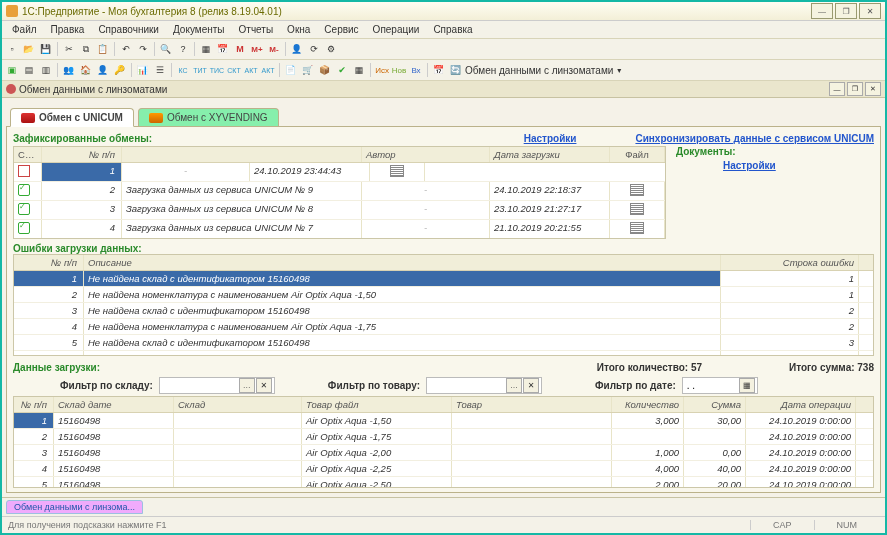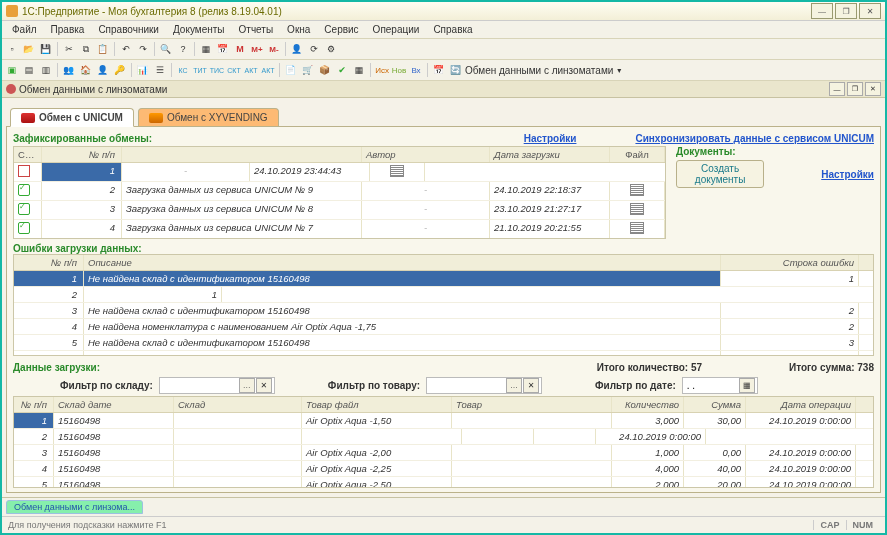--- a/index.html
+++ b/index.html
@@ -12,21 +12,21 @@
 .menubar span{padding:1px 6px;cursor:default;}
 .toolbar{height:20px;border-bottom:1px solid #d8d4b8;display:flex;align-items:center;padding:0 2px;gap:1px;}
 .tbtn{width:16px;height:16px;display:flex;align-items:center;justify-content:center;font-size:9px;}
 .tsep{width:1px;height:14px;background:#ccc;margin:0 2px;}
 .sub-title{height:16px;background:#eae6cd;border-bottom:1px solid #c7c2a2;display:flex;align-items:center;padding:0 4px;font-size:10px;}
 .sub-title .sicon{width:10px;height:10px;border-radius:50%;background:#c55;margin-right:3px;}
 .sub-title .spacer{flex:1;}
 .sub-title .sbtn{width:14px;height:12px;border:1px solid #aaa;margin-left:2px;display:flex;align-items:center;justify-content:center;font-size:7px;background:#f5f3e0;}
 .content{flex:1;padding:4px;background:#f5f2e8;display:flex;flex-direction:column;overflow:hidden;}
 .tabs{display:flex;align-items:flex-end;border-bottom:1px solid #bbb28a;padding-left:4px;height:24px;}
-.tab{border:1px solid #bbb28a;border-bottom:none;padding:3px 10px;margin-right:4px;background:#fdba74;border-radius:4px 4px 0 0;display:flex;align-items:center;gap:4px;font-size:10px;color:#444;}
+.tab{border:1px solid #bbb28a;border-bottom:none;padding:3px 10px;margin-right:4px;background:#86efac;border-radius:4px 4px 0 0;display:flex;align-items:center;gap:4px;font-size:10px;color:#444;}
 .tab.active{background:#fff;font-weight:bold;border-bottom:1px solid #fff;position:relative;top:1px;}
 .tab-icon{width:14px;height:10px;display:inline-block;}
 .tab-icon.u{background:linear-gradient(#d33,#a11);border-radius:2px;}
 .tab-icon.x{background:linear-gradient(#f90,#c60);border-radius:2px;}
 .body-panel{background:#f9f7ec;flex:1;border:1px solid #bbb28a;border-top:none;padding:4px 6px;display:flex;flex-direction:column;overflow:hidden;}
 .section-head{display:flex;align-items:center;justify-content:space-between;margin:2px 0;}
 .green{color:#2a8a2a;font-weight:bold;font-size:10px;}
 .blue{color:#2255cc;font-size:10px;}
 .bold{font-weight:bold;margin-left:47px;}
 .und{text-decoration:underline;}
@@ -49,24 +49,24 @@
 .filter-btns{display:flex;gap:1px;}
 .filter-btns span{border:1px solid #aaa;width:14px;height:13px;display:flex;align-items:center;justify-content:center;font-size:8px;background:#f4f1e0;}
 .g3 .c-idx{width:40px;text-align:right;padding-right:6px;font-style:italic;}.g3 .c-sklf{width:120px;font-style:italic;}.g3 .c-skl{width:128px;font-style:italic;}.g3 .c-tovf{width:150px;font-style:italic;}.g3 .c-tov{width:160px;font-style:italic;}.g3 .c-qty{width:72px;text-align:right;font-style:italic;}.g3 .c-sum{width:62px;text-align:right;font-style:italic;}.g3 .c-dop{width:110px;text-align:right;padding-right:4px;font-style:italic;}
 .g3body{flex:1;overflow-y:auto;}
 .label{color:#333;font-size:10px;}
 .status-icon{width:10px;height:10px;display:inline-block;}
 .status-icon.load{background:#fff;border:1px solid #c44;}
 .status-icon.ok{background:#fff;border:1px solid #3a3;border-radius:2px;position:relative;}
 .status-icon.ok::after{content:"✓";position:absolute;font-size:8px;color:#3a3;top:-2px;}
 .tabbar{height:18px;border-top:1px solid #c7c2a2;display:flex;align-items:center;padding:0 4px;}
-.tabfoot{background:#86efac;border:1px solid #9cc0e0;border-radius:3px 3px 0 0;padding:1px 7px;font-size:9px;color:#2255aa;}
+.tabfoot{background:#f0abfc;border:1px solid #9cc0e0;border-radius:3px 3px 0 0;padding:1px 7px;font-size:9px;color:#2255aa;}
 .statusbar{height:16px;background:#f4f2e8;border-top:1px solid #ccc;display:flex;align-items:center;padding:0 6px;font-size:9px;color:#777;}
 .statusbar .spacer{flex:1;}
-.statusbar .cell{border-left:1px solid #ccc;padding:0 6px;font-weight:bold;}
+.statusbar .cell{border-left:1px solid #ccc;padding:0 22px;}
 .subsplit{display:flex;gap:10px;}
 .sub-left{flex:1;}
 .sub-right{width:260px;}
 .file-icon{display:inline-block;width:12px;height:10px;border:1px solid #888;background:repeating-linear-gradient(0deg,#888,#888 1px,transparent 1px,transparent 2px);}
 </style>
 </head>
 <body>
 
 <div class="window">
 
@@ -226,21 +226,20 @@
                   <div class="c-author" style="text-align:center;color:#999">-</div>
                   <div class="c-date">21.10.2019 20:21:55</div>
                   <div class="c-file"><span class="file-icon"></span></div>
                 </div>
               </div>
           </div>
         </div>
         <div class="sub-right">
           <div class="green">Документы:</div>
           <div class="doc-row" style="justify-content:space-between;margin-top:3px;">
-            <button class="doc-btn">Создать документы</button>
             <span class="blue bold und">Настройки</span>
           </div>
         </div>
       </div>
 
       <div style="height:4px"></div>
       <div class="green">Ошибки загрузки данных:</div>
       <div class="grid g2">
         <div class="grid-head">
           <div class="c-num">№ п/п</div>
@@ -248,20 +247,21 @@
           <div class="c-err">Строка ошибки</div>
         </div>
         <div class="g2body" id="g2body">
             <div class="grid-row">
               <div class="c-num sel">1</div>
               <div class="c-desc sel">Не найдена склад с идентификатором 15160498</div>
               <div class="c-err">1</div>
             </div>
             <div class="grid-row">
               <div class="c-num">2</div>
+              <div class="c-desc">Не найдена номенклатура с наименованием Air Optix Aqua -1,50</div>
               <div class="c-err">1</div>
             </div>
             <div class="grid-row">
               <div class="c-num">3</div>
               <div class="c-desc">Не найдена склад с идентификатором 15160498</div>
               <div class="c-err">2</div>
             </div>
             <div class="grid-row">
               <div class="c-num">4</div>
               <div class="c-desc">Не найдена номенклатура с наименованием Air Optix Aqua -1,75</div>
@@ -334,20 +334,21 @@
               <div class="c-tovf">Air Optix Aqua -1,50</div>
               <div class="c-tov"></div>
               <div class="c-qty">3,000</div>
               <div class="c-sum">30,00</div>
               <div class="c-dop">24.10.2019 0:00:00</div>
             </div>
             <div class="grid-row">
               <div class="c-idx">2</div>
               <div class="c-sklf">15160498</div>
               <div class="c-skl"></div>
+              <div class="c-tovf">Air Optix Aqua -1,75</div>
               <div class="c-tov"></div>
               <div class="c-qty"></div>
               <div class="c-sum"></div>
               <div class="c-dop">24.10.2019 0:00:00</div>
             </div>
             <div class="grid-row">
               <div class="c-idx">3</div>
               <div class="c-sklf">15160498</div>
               <div class="c-skl"></div>
               <div class="c-tovf">Air Optix Aqua -2,00</div>

